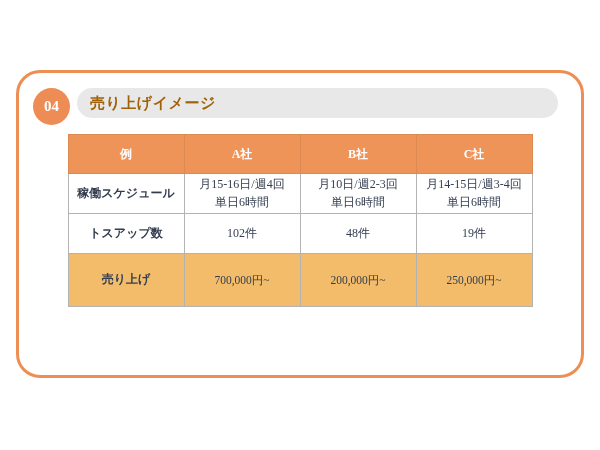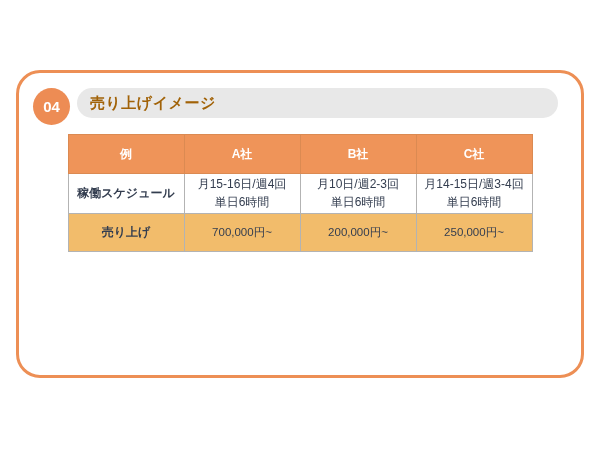--- a/index.html
+++ b/index.html
@@ -1,15 +1,15 @@
 <!DOCTYPE html>
 <html><head>
 <meta charset="utf-8">
 <style>
-  * { margin: 0; padding: 0; box-sizing: border-box; }
+  * { margin: 0; padding: 0; box-sizing: border-box; font-family: Liberation Serif, serif; }
   html, body { width: 600px; height: 450px; }
   body {
     background: #ffffff;
     font-family: "Liberation Sans", "DejaVu Sans", sans-serif;
     position: relative;
     overflow: hidden;
   }
   .card {
     position: absolute;
     left: 16px; top: 70px;
@@ -77,21 +77,21 @@
     white-space: pre-line;
     line-height: 1.45;
     background: #ffffff;
   }
   tbody td.row-label {
     font-weight: bold;
     font-size: 12px;
   }
   tbody tr.footer-row td {
     background: #F2BC6B;
-    height: 38px;
+    height: 53px;
     font-size: 11.5px;
   }
   tbody tr.footer-row td.row-label { font-size: 12px; }
 </style>
 </head>
 <body>
 
 <div class="card">
 
   <div class="card-header">
@@ -116,20 +116,26 @@
       <tbody>
         <tr>
           <td class="row-label">稼働スケジュール</td>
           <td>月15-16日/週4回
 単日6時間</td>
           <td>月10日/週2-3回
 単日6時間</td>
           <td>月14-15日/週3-4回
 単日6時間</td>
         </tr>
+        <tr>
+          <td class="row-label">トスアップ数</td>
+          <td>102件</td>
+          <td>48件</td>
+          <td>19件</td>
+        </tr>
         <tr class="footer-row">
           <td class="row-label">売り上げ</td>
           <td>700,000円~</td>
           <td>200,000円~</td>
           <td>250,000円~</td>
         </tr>
       </tbody>
     </table>
   </div>
 

